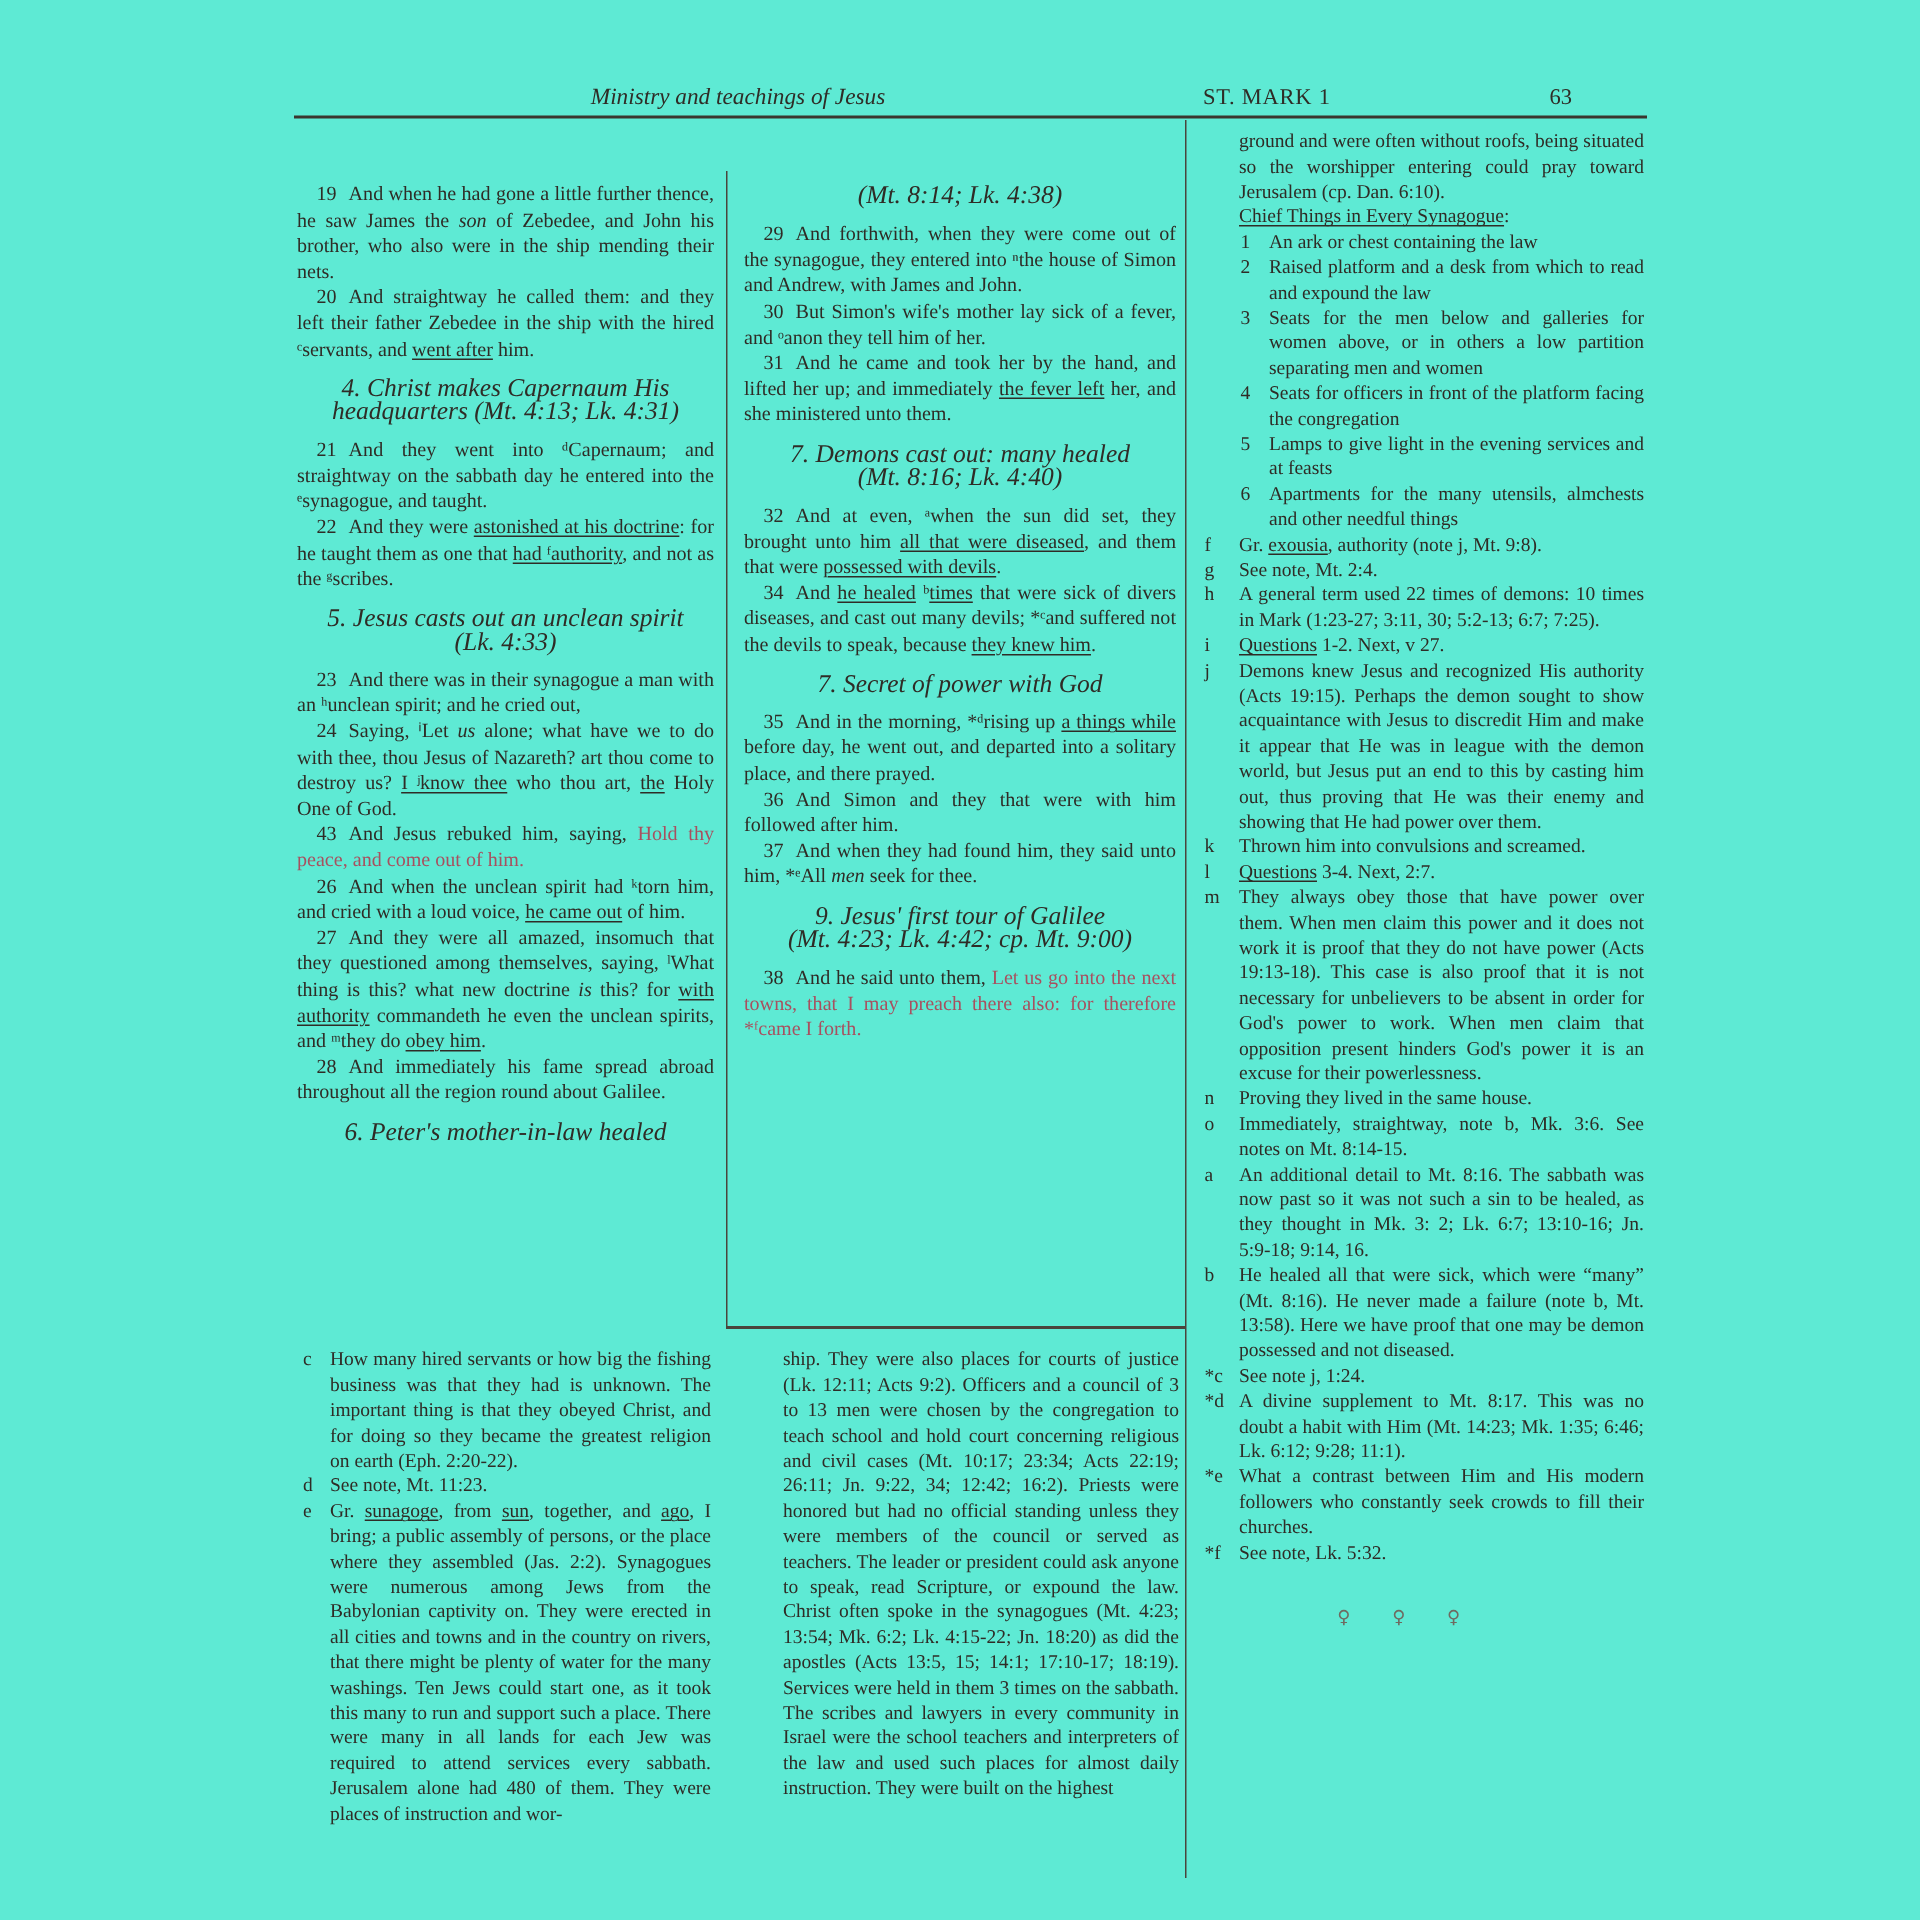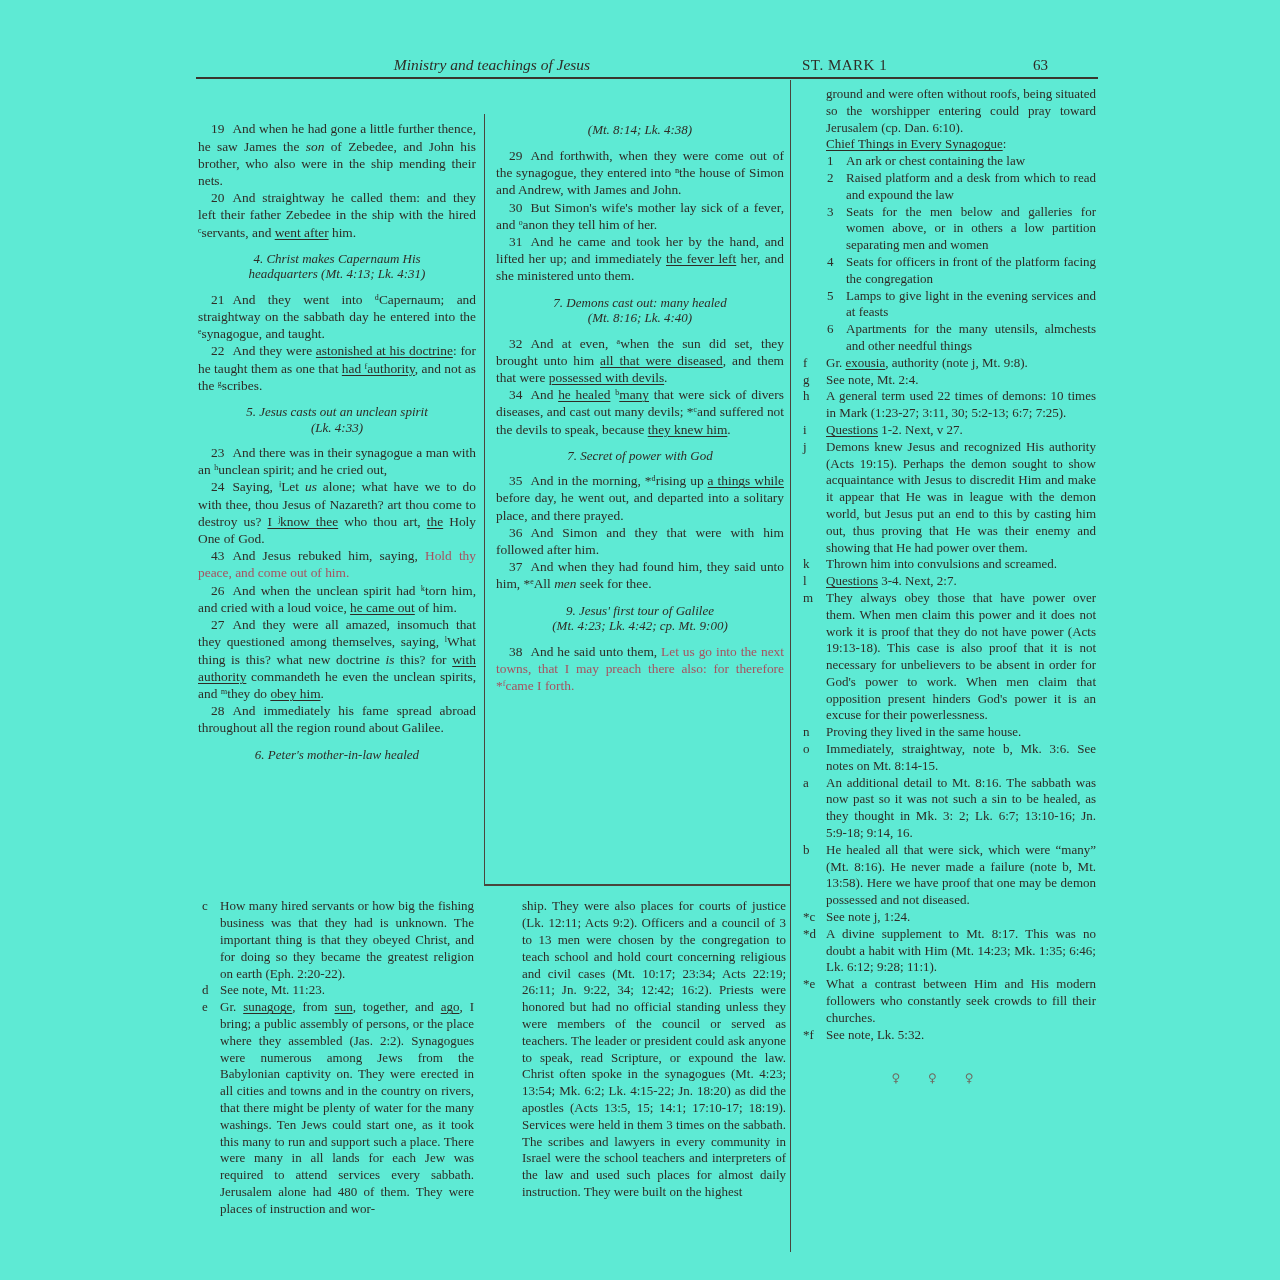--- a/index.html
+++ b/index.html
@@ -31,21 +31,21 @@
   .footnote-row{display:flex;padding-top:12px;}
   .fcolL{width:288px;padding:0 10px 0 4px;box-sizing:border-box;}
   .fcolM{width:306px;padding:0 4px 0 18px;box-sizing:border-box;}
   .notes{width:308px;box-sizing:border-box;border-left:1.5px solid #4a453c;min-height:1172px;padding:6px 2px 0 8px;}
   
   .scripture{font-size:13.4px;line-height:17.2px;text-align:justify;}
   .verse{text-indent:13px;margin:0;}
   .vnum{padding-right:8px;}
   .sec-heading{
     text-align:center;font-style:italic;
-    font-size:13px;line-height:15.5px;
+    font-size:17px;line-height:15.5px;
     margin:10px 6px 9px;white-space:pre-line;text-indent:0;
   }
   .sec-heading:first-child{margin-top:2px;}
   
   .notesbody,.fnote{font-size:13px;line-height:16.8px;text-align:justify;}
   .note{position:relative;padding-left:27px;margin:0;}
   .note .nlabel{position:absolute;left:4px;}
   .note.lvl1{padding-left:47px;}
   .note.lvl1 .nlabel{left:28px;}
   .fnote .note{padding-left:20px;}
@@ -94,21 +94,21 @@
             <div class="sec-heading">6. Peter's mother-in-law healed</div>
           </div>
         <div class="colM scripture" id="col2">
             <div class="sec-heading">(Mt. 8:14; Lk. 4:38)</div>
             <div class="verse"><span class="vnum">29</span>And forthwith, when they were come out of the synagogue, they entered into ⁿthe house of Simon and Andrew, with James and John.</div>
             <div class="verse"><span class="vnum">30</span>But Simon's wife's mother lay sick of a fever, and ᵒanon they tell him of her.</div>
             <div class="verse"><span class="vnum">31</span>And he came and took her by the hand, and lifted her up; and immediately <span class="m-u">the fever left</span> her, and she ministered unto them.</div>
             <div class="sec-heading">7. Demons cast out: many healed
 (Mt. 8:16; Lk. 4:40)</div>
             <div class="verse"><span class="vnum">32</span>And at even, ᵃwhen the sun did set, they brought unto him <span class="m-u">all that were diseased</span>, and them that were <span class="m-u">possessed with devils</span>.</div>
-            <div class="verse"><span class="vnum">34</span>And <span class="m-u">he healed</span> ᵇ<span class="m-u">many</span> that were sick of divers diseases, and cast out many devils; *ᶜand suffered not the devils to speak, because <span class="m-u">they knew him</span>.</div>
+            <div class="verse"><span class="vnum">34</span>And <span class="m-u">he healed</span> ᵇ<span class="m-u">times</span> that were sick of divers diseases, and cast out many devils; *ᶜand suffered not the devils to speak, because <span class="m-u">they knew him</span>.</div>
             <div class="sec-heading">7. Secret of power with God</div>
             <div class="verse"><span class="vnum">35</span>And in the morning, *ᵈrising up <span class="m-u">a things while</span> before day, he went out, and departed into a solitary place, and there prayed.</div>
             <div class="verse"><span class="vnum">36</span>And Simon and they that were with him followed after him.</div>
             <div class="verse"><span class="vnum">37</span>And when they had found him, they said unto him, *ᵉAll <span class="m-i">men</span> seek for thee.</div>
             <div class="sec-heading">9. Jesus' first tour of Galilee
 (Mt. 4:23; Lk. 4:42; cp. Mt. 9:00)</div>
             <div class="verse"><span class="vnum">38</span>And he said unto them, <span class="m-r">Let us go into the next towns, that I may preach there also: for therefore *ᶠcame I forth.</span></div>
           </div>
       </div>
       <div class="footnote-row">

